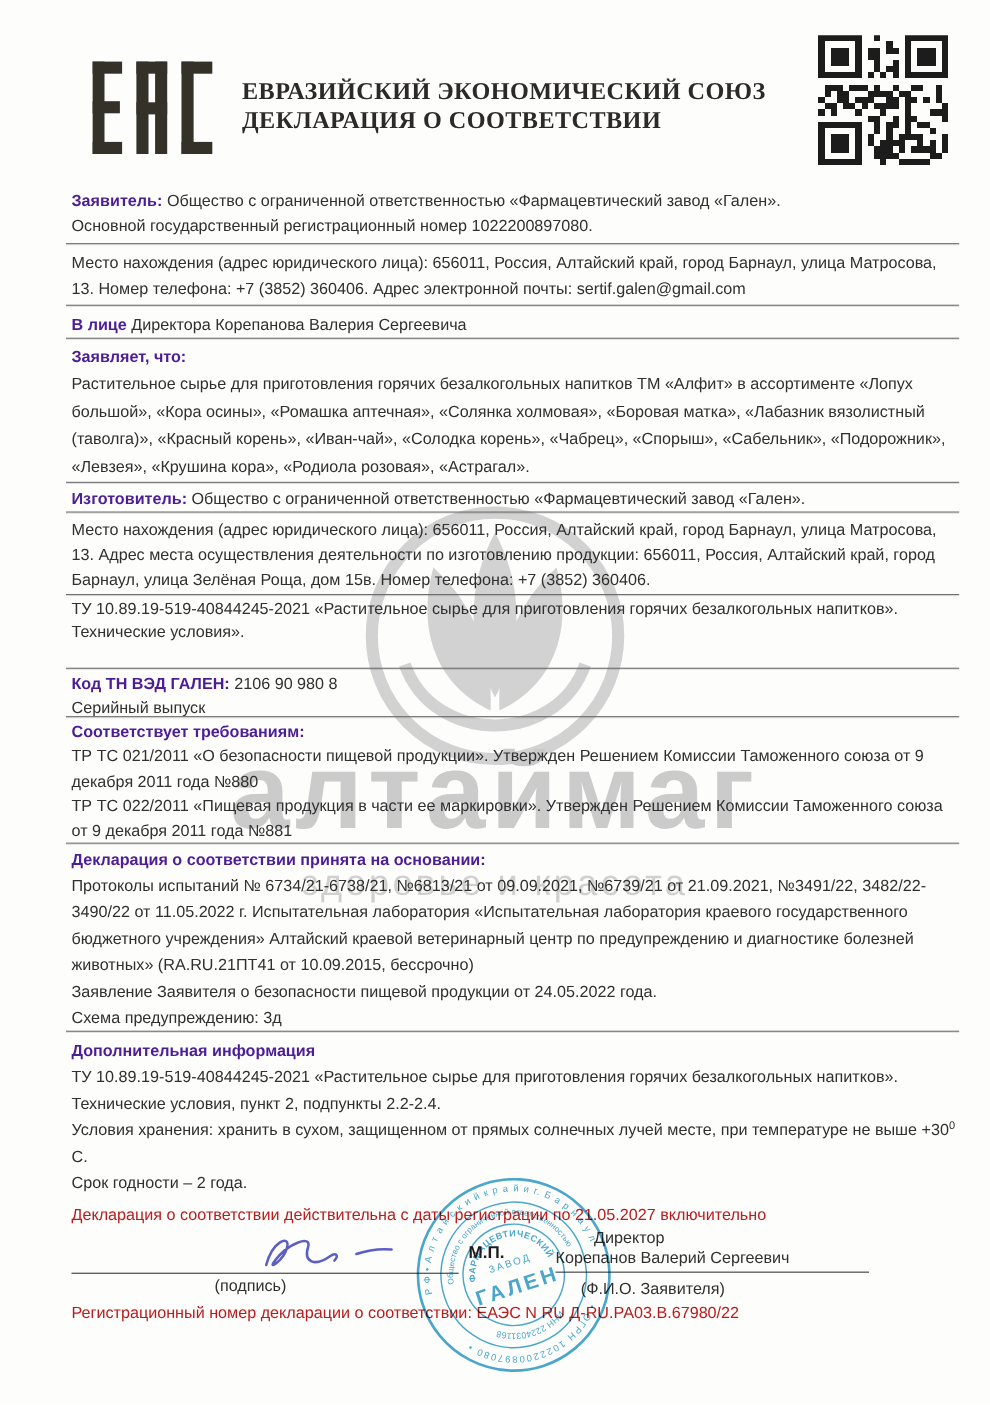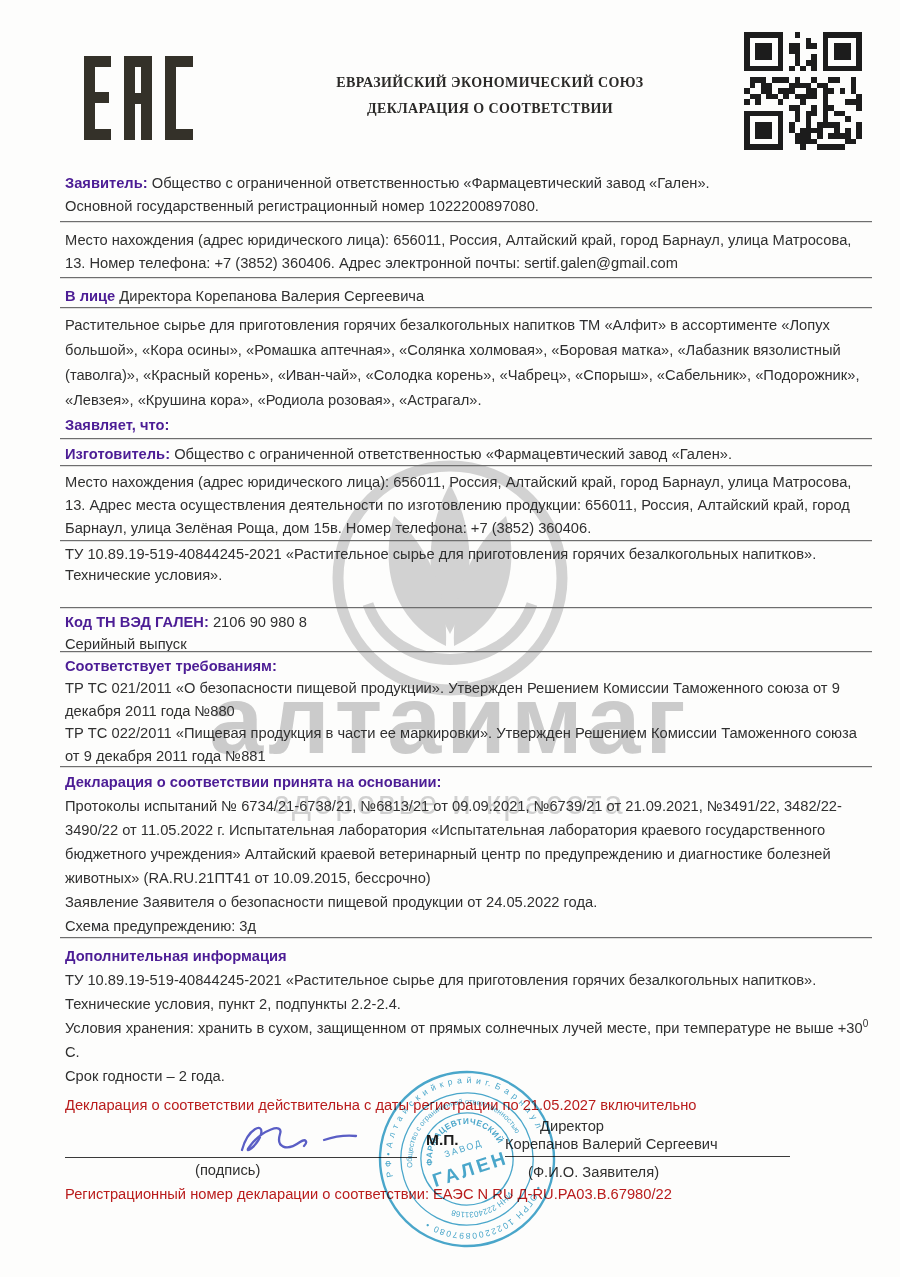--- a/index.html
+++ b/index.html
@@ -1,22 +1,22 @@
 <!DOCTYPE html>
 <html><head>
 <meta charset="utf-8">
 <style>
   html,body{margin:0;padding:0;background:#ffffff;}
   .page{position:relative;width:900px;height:1277px;background:#fdfdfc;overflow:hidden;
         font-family:"Liberation Sans","DejaVu Sans",sans-serif;color:#303030;}
   
   .eac{position:absolute;left:84px;top:48px;}
-  .title{position:absolute;left:220px;top:70px;width:540px;text-align:center;
+  .title{position:absolute;left:220px;top:70px;width:540px;text-align:left;
          font-family:"Liberation Serif","DejaVu Serif",serif;font-weight:bold;
-         font-size:14px;line-height:26px;color:#2b2a28;letter-spacing:.4px;}
+         font-size:22px;line-height:26px;color:#2b2a28;letter-spacing:.4px;}
   .qr{position:absolute;left:742px;top:32px;}
   
   .wm{position:absolute;inset:0;opacity:.8;z-index:0;pointer-events:none;padding-left:27px;}
   .wm-emblem{position:absolute;left:318px;top:446px;}
   .wm-brand{position:absolute;left:120px;top:664px;width:660px;text-align:center;
             font-size:97px;font-weight:bold;color:#bfbfbf;letter-spacing:5px;}
   .wm-tagline{position:absolute;left:150px;top:784px;width:600px;text-align:center;
               font-size:33px;color:#c6c6c6;letter-spacing:3px;}
   
   .content{position:absolute;inset:0;z-index:1;}
@@ -310,22 +310,22 @@
     </div>
     <div class="hr" style="top:277px"></div>
 
     <div class="sec" style="top:285px;line-height:22px">
       <p><b>В лице</b>
          <span>Директора Корепанова Валерия Сергеевича</span></p>
     </div>
     <div class="hr" style="top:307px"></div>
 
     <div class="sec" style="top:313px;line-height:25px">
+      <p><b>Заявляет, что:</b></p>
       <p>Растительное сырье для приготовления горячих безалкогольных напитков ТМ «Алфит» в ассортименте «Лопух большой», «Кора осины», «Ромашка аптечная», «Солянка холмовая», «Боровая матка», «Лабазник вязолистный (таволга)», «Красный корень», «Иван-чай», «Солодка корень», «Чабрец», «Спорыш», «Сабельник», «Подорожник», «Левзея», «Крушина кора», «Родиола розовая», «Астрагал».</p>
-      <p><b>Заявляет, что:</b></p>
     </div>
     <div class="hr" style="top:438px"></div>
 
     <div class="sec" style="top:443px;line-height:22px">
       <p><b>Изготовитель:</b>
          <span>Общество с ограниченной ответственностью «Фармацевтический завод «Гален».</span></p>
     </div>
     <div class="hr" style="top:465px"></div>
 
     <div class="sec" style="top:471px;line-height:23px">

